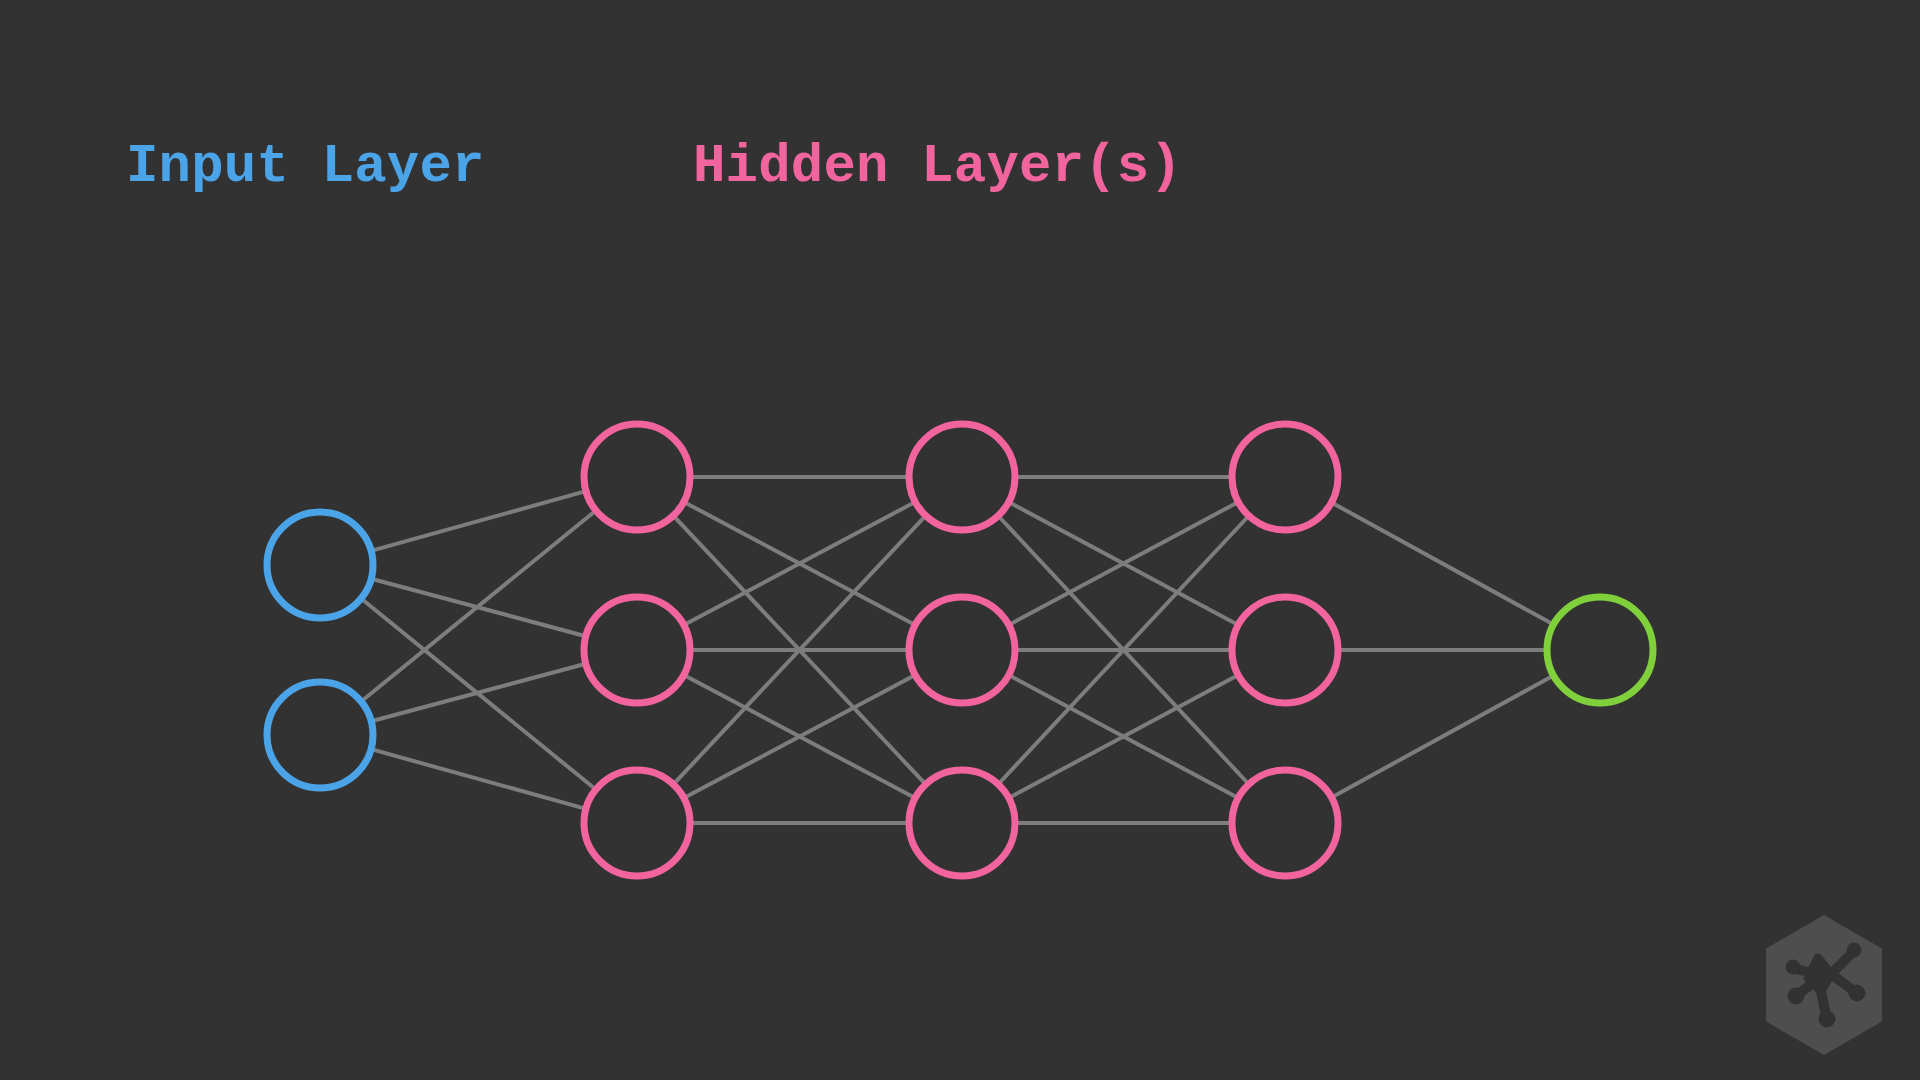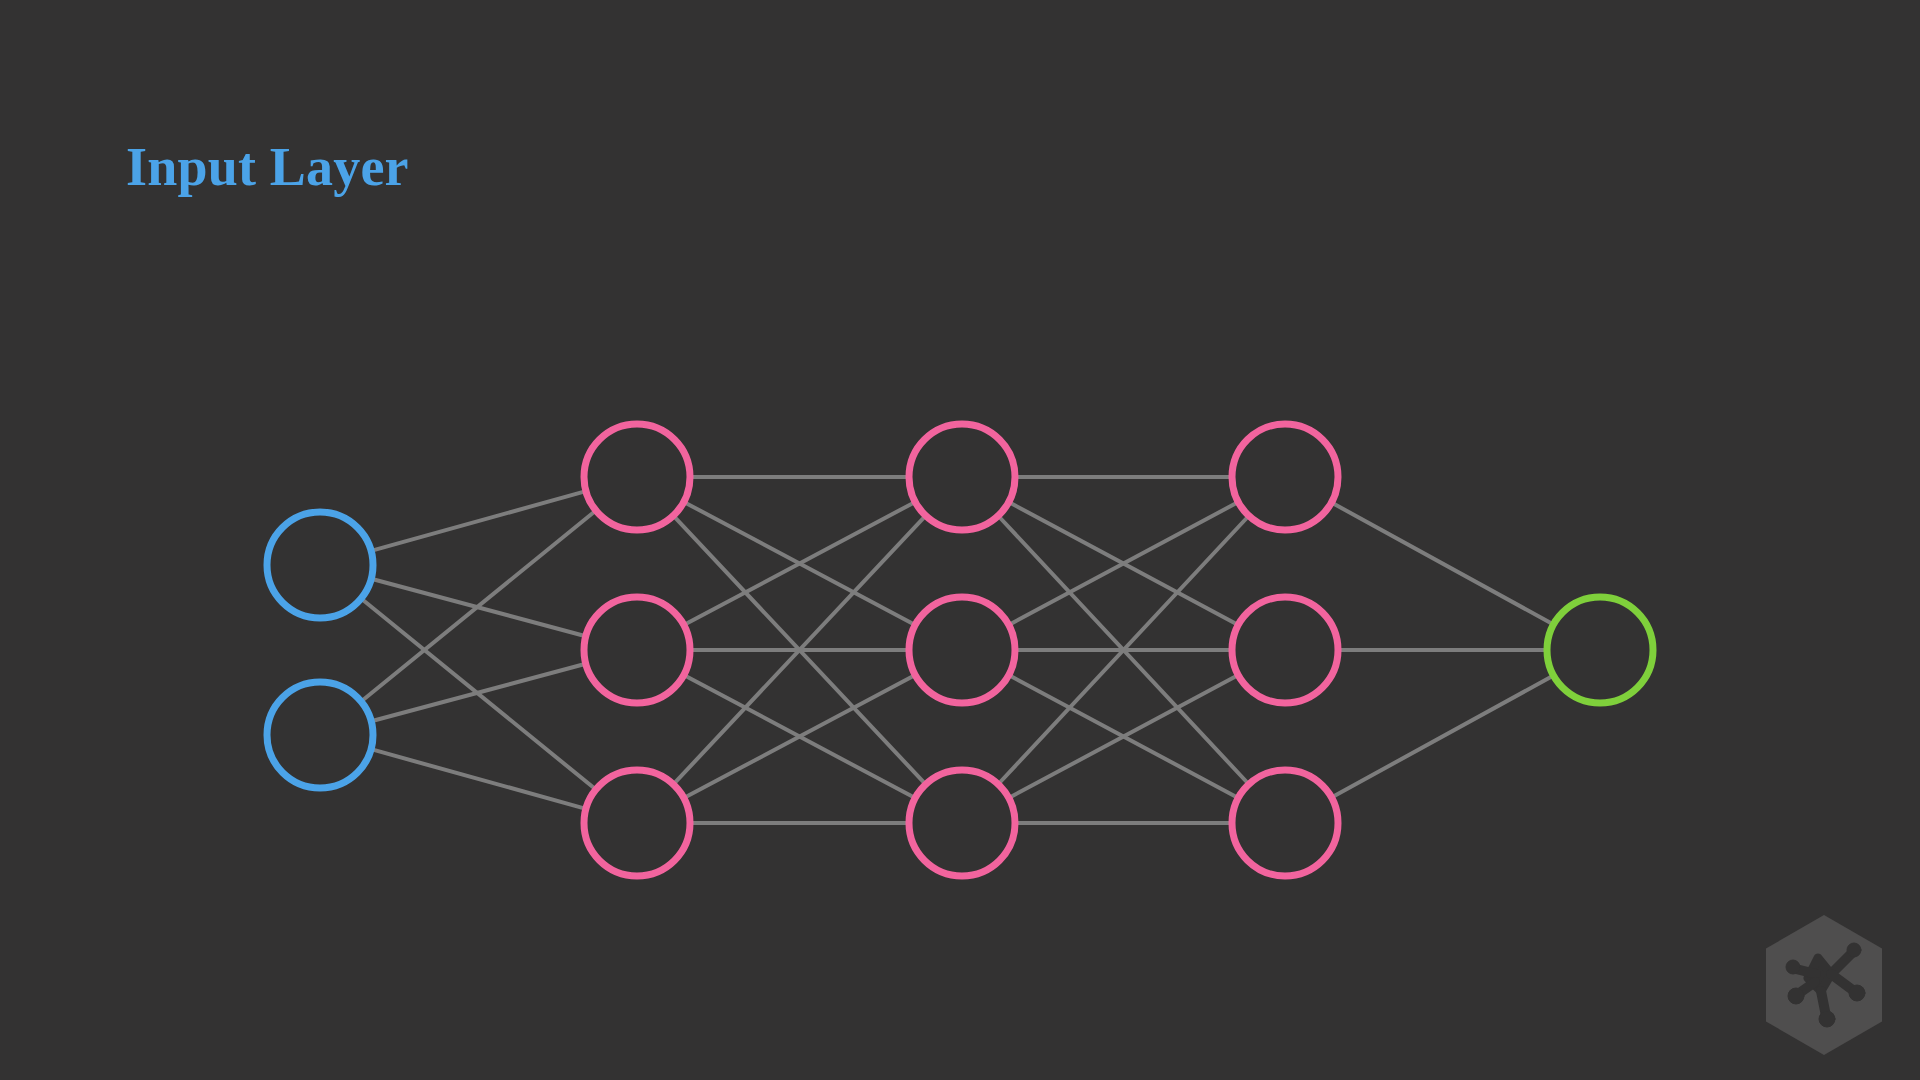--- a/index.html
+++ b/index.html
@@ -19,21 +19,21 @@
   #net-svg {
     position: absolute;
     left: 0;
     top: 0;
     width: 1920px;
     height: 1080px;
     display: block;
   }
   .layer-label {
     position: absolute;
-    font-family: Liberation Serif, serif;
+    font-family: Liberation Mono, monospace;
     font-weight: 700;
     font-size: 54px;
     letter-spacing: 0.2px;
     white-space: nowrap;
     line-height: 1;
     user-select: none;
     text-align: center;
   }
   #label-input  { left: 126px;  top: 140px; }
   #label-hidden { left: 693px;  top: 140px; }
@@ -94,20 +94,21 @@
         <circle cx="962" cy="823" r="53" fill="none" stroke="#F2649E" stroke-width="7"></circle>
         <circle cx="1285" cy="477" r="53" fill="none" stroke="#F2649E" stroke-width="7"></circle>
         <circle cx="1285" cy="650" r="53" fill="none" stroke="#F2649E" stroke-width="7"></circle>
         <circle cx="1285" cy="823" r="53" fill="none" stroke="#F2649E" stroke-width="7"></circle>
         <circle cx="1600" cy="650" r="53" fill="none" stroke="#7FD03B" stroke-width="7"></circle>
       </g>
   </svg>
 
   <div class="layer-label" id="label-input" style="color: rgb(75, 163, 232);">Input Layer</div>
 
+  <div class="layer-label" id="label-hidden" style="color: rgb(242, 100, 158);">Hidden Layer(s)</div>
 
 
   <svg id="watermark" viewBox="0 0 132 146">
     <path id="wm-hex" d="M66 3 L124 36.5 L124 109.5 L66 143 L8 109.5 L8 36.5 Z" fill="#4F4E4E" stroke="none"></path>
     <g id="wm-glyph" fill="#333232" stroke="#333232" stroke-linecap="round" stroke-linejoin="round">
       <path d="M60 46 L73 62 L63 79 L50 66 Z" stroke-width="9" fill="#333232" stroke="#333232"></path>
       <path d="M73 62 L95 40" stroke-width="10" fill="#333232" stroke="#333232"></path>
       <path d="M73 62 L96 79" stroke-width="10" fill="#333232" stroke="#333232"></path>
       <path d="M63 79 L68 104" stroke-width="10" fill="#333232" stroke="#333232"></path>
       <path d="M58 62 L38 57" stroke-width="10" fill="#333232" stroke="#333232"></path>

